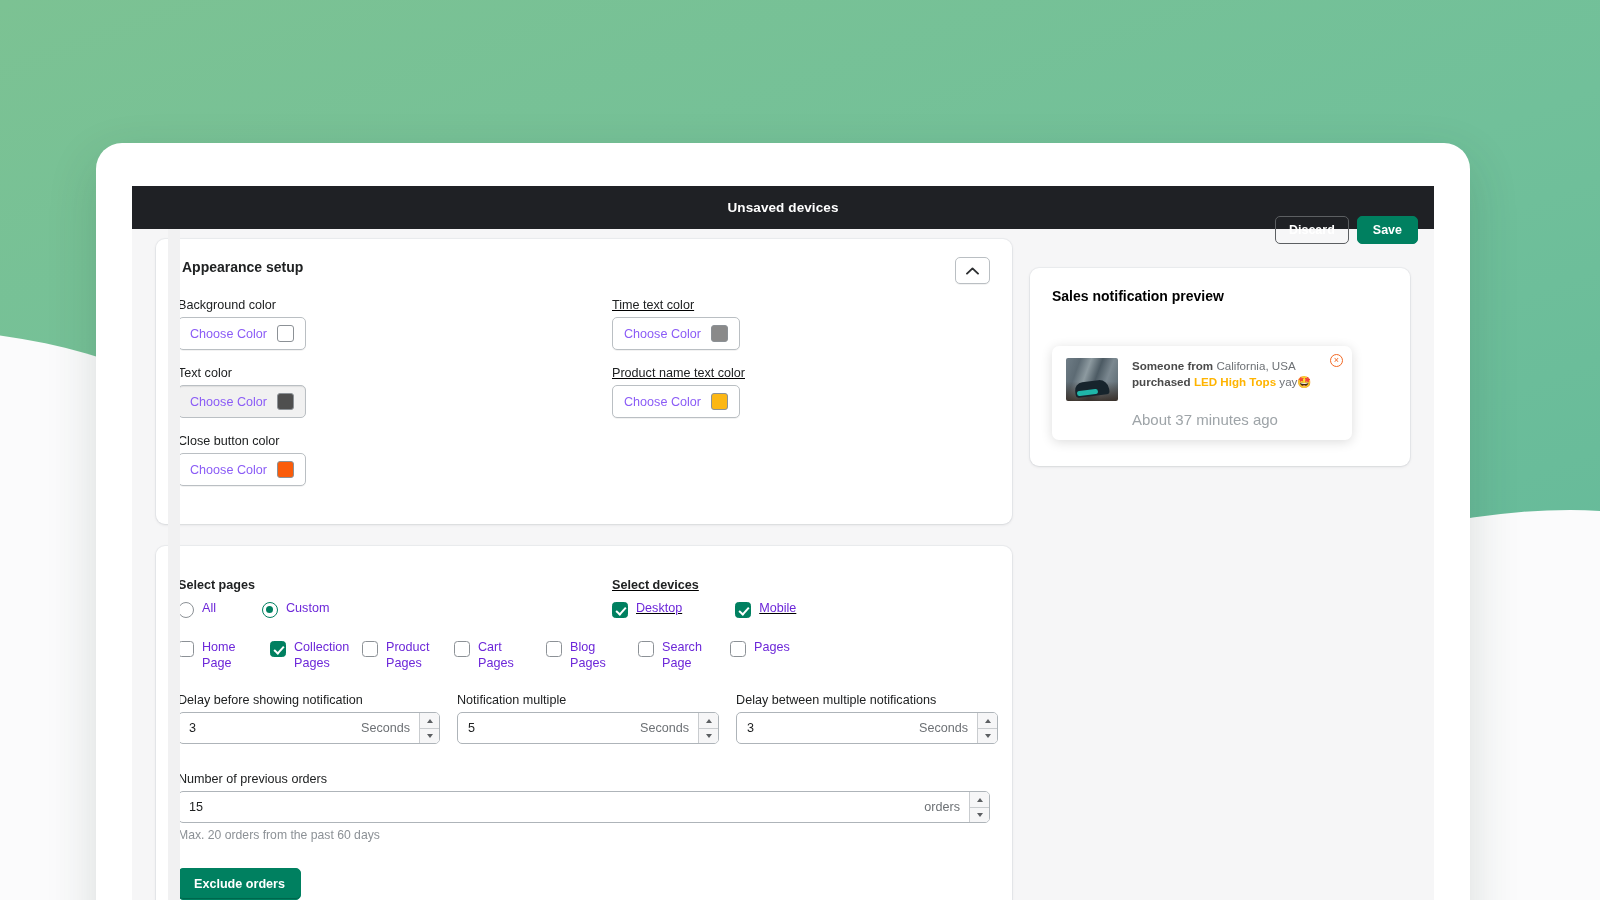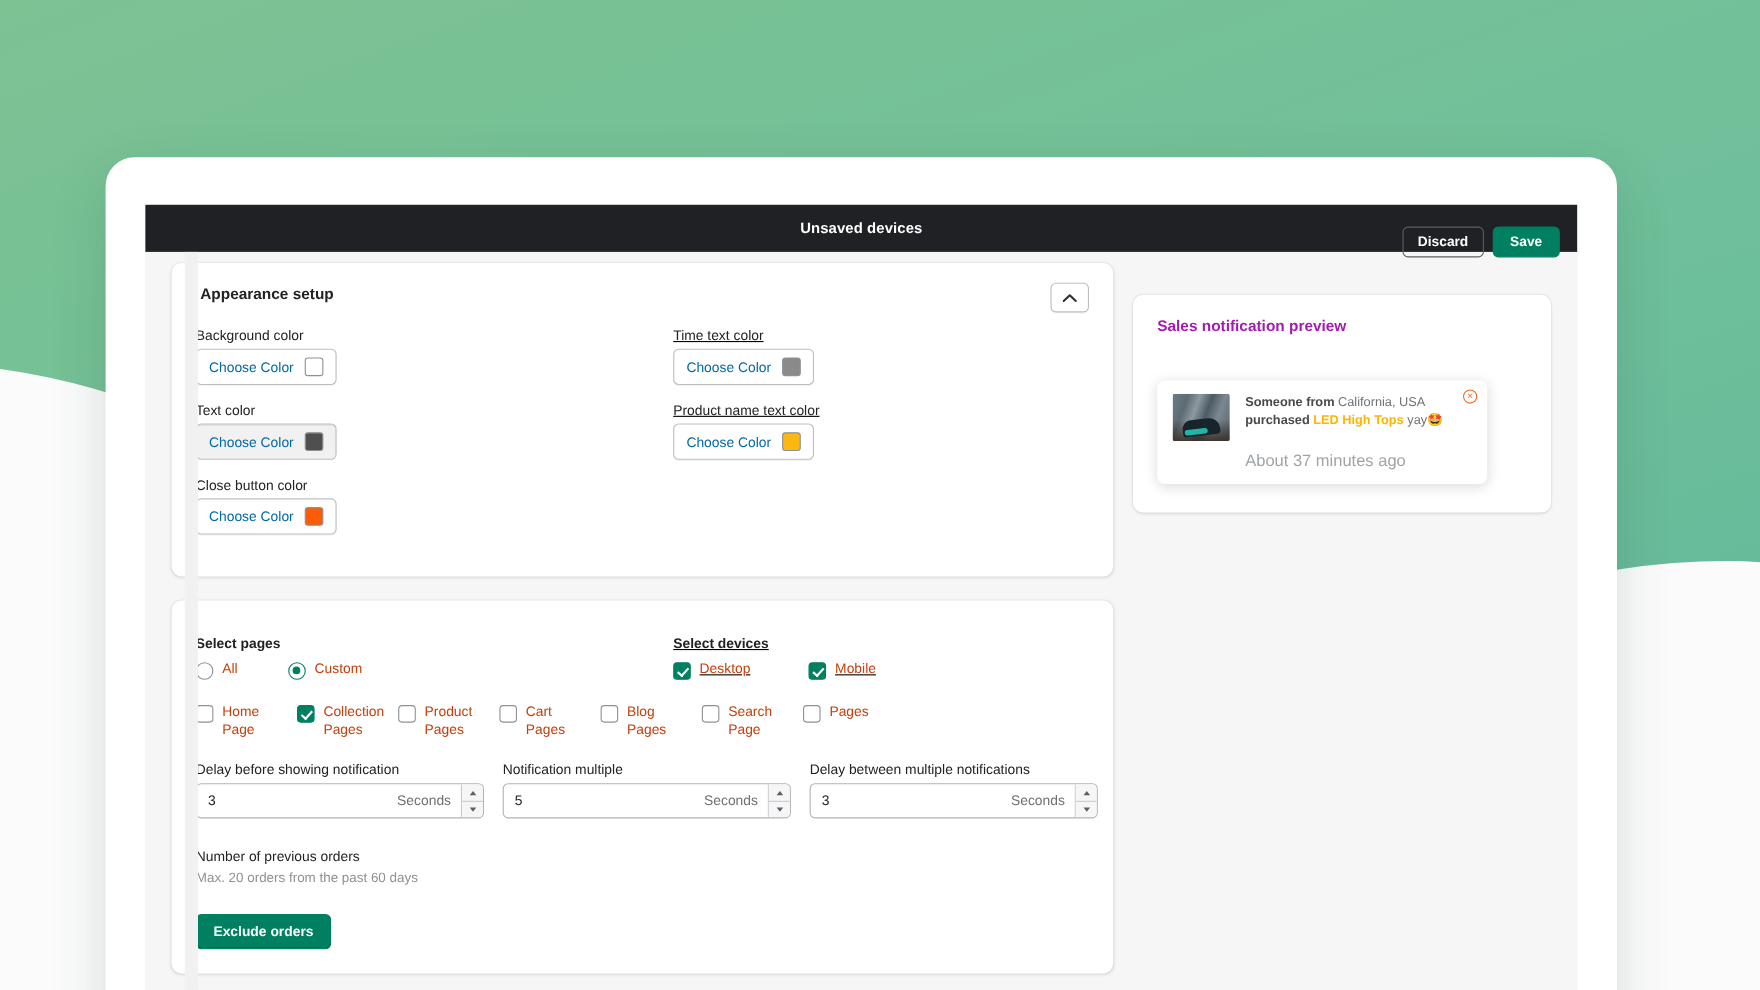--- a/index.html
+++ b/index.html
@@ -71,21 +71,21 @@
   }
   .savebar-title {
     color: #ffffff;
     font-size: 13.5px;
     font-weight: bold;
     letter-spacing: 0.1px;
   }
   .savebar-actions {
     position: absolute;
     right: 16px;
-    top: 6px;
+    top: 16px;
     height: 56px;
     display: flex;
     align-items: center;
     gap: 8px;
     margin-left: 48px;
   }
   .btn-discard {
     background: transparent;
     border: 1px solid #5c5f62;
     color: #ffffff;
@@ -184,21 +184,21 @@
   .color-btn {
     display: inline-flex;
     align-items: center;
     gap: 10px;
     background: #ffffff;
     border: 1px solid #babfc3;
     border-radius: 5px;
     box-shadow: 0 1px 0 rgba(0,0,0,.05);
     padding: 7px 11px;
     font-size: 12.6px;
-    color: #0369a1;
+    color: #8b5cf6;
     cursor: pointer;
     font-family: "Liberation Sans", sans-serif;
   }
   .color-btn.pressed {
     background: #f1f1f1;
     box-shadow: inset 0 1px 1px rgba(0,0,0,.08);
   }
   .swatch {
     width: 17px;
     height: 17px;
@@ -214,21 +214,21 @@
     color: #202223;
     margin-bottom: 9px;
   }
   .radio-row { display: flex; align-items: center; gap: 46px; }
   .ctl {
     display: flex;
     align-items: flex-start;
     gap: 8px;
     cursor: pointer;
     font-size: 12.6px;
-    color: #c2410c;
+    color: #6d28d9;
   }
   .radio {
     width: 16px; height: 16px;
     border-radius: 50%;
     border: 1.5px solid #8c9196;
     background: #fff;
     flex-shrink: 0;
     margin-top: 1px;
     position: relative;
   }
@@ -366,21 +366,21 @@
   
   .preview-card {
     background: #ffffff;
     border-radius: 9px;
     box-shadow: 0 0 0 1px rgba(6,44,82,.04), 0 1px 3px rgba(63,63,68,.13);
     padding: 20px 22px 26px 22px;
   }
   .preview-title {
     font-size: 14px;
     font-weight: bold;
-    color: #a21caf;
+    color: #000000;
   }
   .notif {
     margin-top: 42px;
     background: #ffffff;
     border-radius: 7px;
     box-shadow: 0 2px 12px rgba(0,0,0,.14);
     padding: 12px 14px;
     display: flex;
     gap: 14px;
     position: relative;
@@ -638,20 +638,32 @@
                     <span class="spin">
                         <i class="tri-down"></i>
                       </span>
                   </span>
                 </div>
               </div>
             </div>
 
             <div class="full-field">
               <div class="num-label">Number of previous orders</div>
+              <div class="num-box">
+                <input class="num-value" value="15" style="">
+                <span class="num-suffix">orders</span>
+                <span class="spinner">
+                  <span class="spin">
+                      <i class="tri-up"></i>
+                    </span>
+                  <span class="spin">
+                      <i class="tri-down"></i>
+                    </span>
+                </span>
+              </div>
               <div class="help-text">Max. 20 orders from the past 60 days</div>
             </div>
 
             <button class="btn-exclude">Exclude orders</button>
 
             
 
           </div>
         </div>
       </div>

